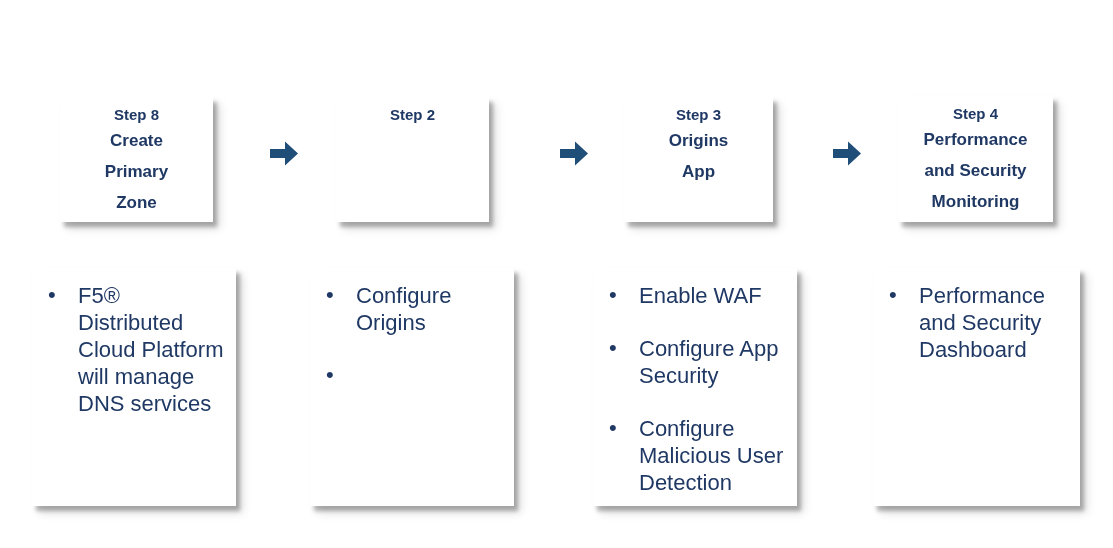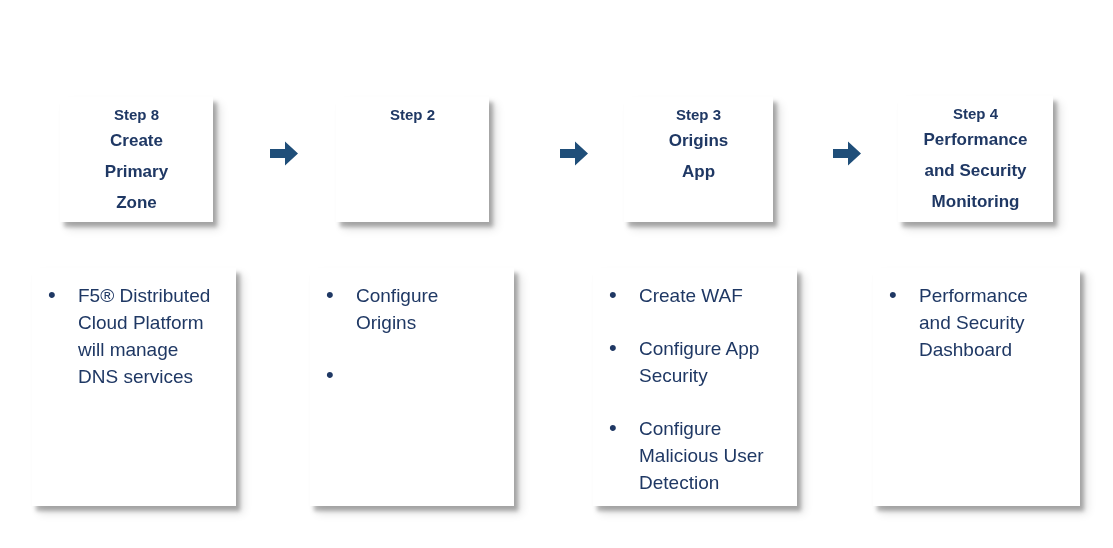--- a/index.html
+++ b/index.html
@@ -53,21 +53,21 @@
   }
   .bullet-marker {
     flex: 0 0 30px;
     font-size: 22px;
     line-height: 26px;
     color: #1F3864;
     text-align: left;
   }
   .bullet-text {
     flex: 1;
-    font-size: 19px;
+    font-size: 22px;
     line-height: 27px;
     color: #1F3864;
     white-space: pre-line;
   }
   .arrow {
     position: absolute;
     top: 140px;
     width: 28px;
     height: 27px;
   }
@@ -142,21 +142,21 @@
 Origins</span>
     </div>
     <div class="bullet-row">
       <span class="bullet-marker">•</span>
     </div>
   </div>
 
   <div class="card detail-card" id="detail-card-3">
     <div class="bullet-row">
       <span class="bullet-marker">•</span>
-      <span class="bullet-text">Create WAF</span>
+      <span class="bullet-text">Enable WAF</span>
     </div>
     <div class="bullet-row">
       <span class="bullet-marker">•</span>
       <span class="bullet-text">Configure App
 Security</span>
     </div>
     <div class="bullet-row">
       <span class="bullet-marker">•</span>
       <span class="bullet-text">Configure
 Malicious User

